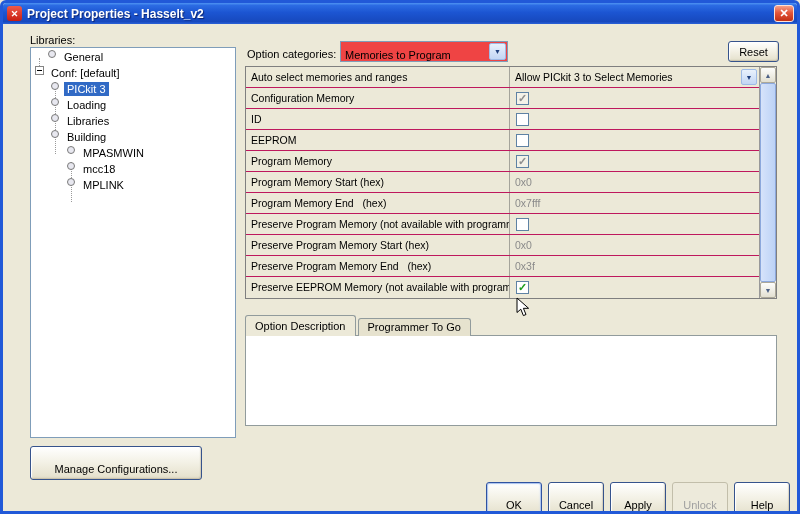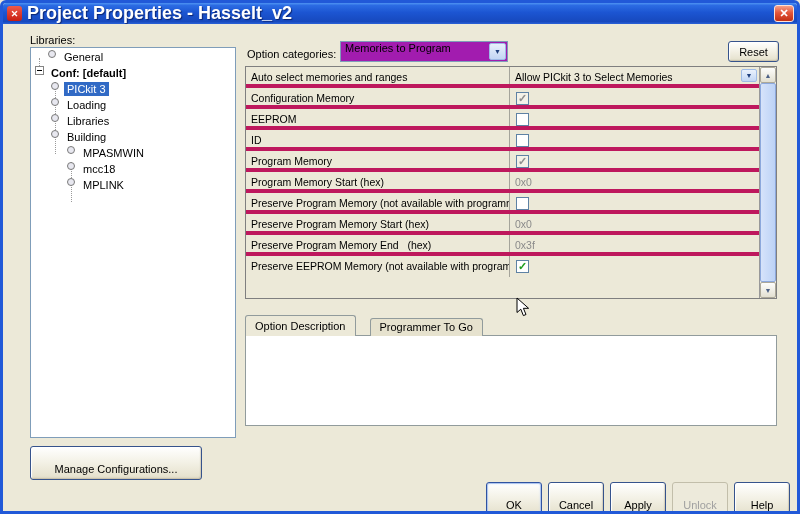--- a/index.html
+++ b/index.html
@@ -2,73 +2,73 @@
 <html><head>
 <meta charset="utf-8">
 <style>
   *{box-sizing:border-box;margin:0;padding:0}
   html,body{width:800px;height:514px;overflow:hidden}
   body{font-family:"Liberation Sans",sans-serif;font-size:11px;background:#ECE9D8;position:relative}
 
   .window{position:absolute;inset:0;border:3px solid #2159D8;border-radius:6px 6px 0 0;background:#ECE9D8;overflow:hidden}
   .titlebar{height:21px;background:linear-gradient(180deg,#4E93F2 0%,#2B6BE3 12%,#1C55D2 45%,#1749BE 88%,#2A62D8 100%);display:flex;align-items:center;padding:0 4px;gap:5px;position:relative}
   .app-icon{width:15px;height:15px;background:linear-gradient(180deg,#F05A4A,#C81E12);border-radius:3px;color:#fff;font-weight:bold;font-size:9px;display:flex;align-items:center;justify-content:center;flex:none}
-  .title{color:#fff;font-weight:bold;font-size:18px;text-shadow:1px 1px 1px rgba(0,0,40,.55);white-space:nowrap}
+  .title{color:#fff;font-weight:bold;font-size:12px;text-shadow:1px 1px 1px rgba(0,0,40,.55);white-space:nowrap}
   .close-btn{position:absolute;right:3px;top:2px;width:20px;height:17px;border:1px solid #FFE1D6;border-radius:3px;background:linear-gradient(180deg,#F5A088,#E3563B 45%,#C22F13);color:#fff;font-weight:bold;font-size:11px;line-height:15px;text-align:center;cursor:pointer}
 
   .content{position:absolute;left:0;right:0;top:21px;bottom:0;background:#ECE9D8}
 
   .cat-label{position:absolute;left:27px;top:10px}
   .tree{position:absolute;left:27px;top:23px;width:206px;height:391px;background:#fff;border:1px solid #7F9DB9;overflow:hidden;padding-top:2px}
   .tree-row{display:flex;align-items:flex-start;height:16px;white-space:nowrap;position:relative;z-index:1;cursor:default}
   .tree-row.lvl0{padding-left:4px}
   .tree-row.lvl1{padding-left:20px}
   .tree-row.lvl2{padding-left:36px}
   .toggle{width:9px;height:9px;border:1px solid #848484;background:#fff;position:relative;margin-right:4px;flex:none}
   .toggle::after{content:"";position:absolute;left:1px;right:1px;top:3px;height:1px;background:#000}
   .spacer{width:13px;flex:none}
   .node-icon{width:8px;height:8px;border:1px solid #7A7A7A;border-radius:50%;background:#E8E8F0;margin-right:5px;flex:none}
   .tree-label{padding:1px 3px}
-  .tree-label.bold{font-weight:bold}
+  .tree-label.bold{font-weight:normal}
   .tree-row.selected .tree-label{background:#316AC5;color:#fff}
   .tree-line{position:absolute;width:1px;border-left:1px dotted #9A9A9A;z-index:0}
 
   .opt-label{position:absolute;left:244px;top:20px;line-height:21px}
-  .combo{position:absolute;left:337px;top:17px;width:168px;height:21px;background:#a21caf;border:1px solid #7F9DB9;display:flex;align-items:flex-start;padding-left:4px;cursor:default}
+  .combo{position:absolute;left:337px;top:17px;width:168px;height:21px;background:#ef4444;border:1px solid #7F9DB9;display:flex;align-items:flex-end;padding-left:4px;cursor:default}
   .combo-btn{position:absolute;right:1px;top:1px;bottom:1px;width:17px;background:linear-gradient(180deg,#E9F1FC,#C3D6F4);border:1px solid #9EBAE6;border-radius:2px;display:flex;align-items:center;justify-content:center;font-size:7px;color:#20407E}
 
   .xp-btn{font:11px "Liberation Sans",sans-serif;height:22px;min-width:56px;border:1px solid #36538C;border-radius:3px;background:linear-gradient(180deg,#FFFFFF,#F4F2E7 45%,#E7E3D0 90%,#DDD8C4);box-shadow:inset -1px -1px 1px rgba(160,150,120,.35),inset 1px 1px 1px #fff;color:#000;cursor:pointer;padding:16px 8px}
   .xp-btn.default{border-color:#2F52A0;box-shadow:inset 0 0 0 1px #AFC6EF,inset 0 0 3px #BCD0F2}
   .xp-btn.disabled{color:#A0A0A0;border-color:#C2BEAA;background:#EDEADB;box-shadow:none;cursor:default}
   .reset{position:absolute;left:725px;top:17px;height:21px;min-width:51px;width:51px;padding:0}
   .manage{position:absolute;left:27px;top:422px;width:172px}
 
   .grid{position:absolute;left:242px;top:42px;width:532px;height:233px;border:1px solid #7F7F7F;background:#ECE9D8;font-size:10.5px}
   .grid-rows{margin-right:17px}
-  .grid-row{display:flex;height:21px;border-bottom:4px solid #be185d}
+  .grid-row{display:flex;height:21px;border-bottom:1px solid #be185d}
   .grid-row:last-child{border-bottom:none}
   .cell{padding:4px 5px;overflow:hidden}
   .cell.lab{width:264px;flex:none;border-right:1px solid #A5A49B;white-space:pre}
   .cell.val{flex:1;position:relative;white-space:nowrap}
   .cell.text-val{color:#8A8A8A}
   .combo-cell{padding-right:20px}
   .combo-arrow{position:absolute;right:2px;top:2px;bottom:2px;width:16px;background:linear-gradient(180deg,#E9F1FC,#C3D6F4);border:1px solid #9EBAE6;border-radius:2px;display:flex;align-items:center;justify-content:center;font-size:7px;color:#20407E}
   .cb{width:13px;height:13px;border:1px solid #5E82A4;background:#fff;display:inline-flex;align-items:center;justify-content:center;margin-left:1px}
   .cb .check{font-size:11px;font-weight:bold;color:#1E9E1E;line-height:11px}
   .cb.disabled{background:#F4F2E8}
   .cb.disabled .check{color:#8F8F8F}
 
   .scrollbar{position:absolute;top:0;right:0;bottom:0;width:17px;background:#F1EFE2;border-left:1px solid #999}
   .sb-btn{position:absolute;left:0;right:0;height:16px;background:linear-gradient(180deg,#FDFDFB,#E3E0D1);border:1px solid #ACA899;border-radius:2px;display:flex;align-items:center;justify-content:center;font-size:7px;color:#4D6185;cursor:pointer}
   .sb-up{top:0}
   .sb-down{bottom:0}
   .sb-thumb{position:absolute;left:0;right:0;top:16px;bottom:16px;background:linear-gradient(90deg,#D6E3FA,#BCD2F6);border:1px solid #8CA8DC;border-radius:2px;cursor:pointer}
 
   .tabs{position:absolute;left:242px;top:291px;height:21px;display:flex;align-items:flex-end;z-index:2}
-  .tab{border:1px solid #919B9C;border-bottom:none;border-radius:3px 3px 0 0;background:#E6E2CE;padding:2px 9px;height:18px;margin-right:14px;cursor:pointer;white-space:nowrap}
+  .tab{border:1px solid #919B9C;border-bottom:none;border-radius:3px 3px 0 0;background:#E6E2CE;padding:2px 9px;height:18px;margin-right:2px;cursor:pointer;white-space:nowrap}
   .tab.active{background:#ECE9D8;height:21px;padding-top:4px;z-index:3}
   .desc-box{position:absolute;left:242px;top:311px;width:532px;height:91px;background:#fff;border:1px solid #919B9C;z-index:1}
 
   .footer{position:absolute;left:483px;top:458px;display:flex;gap:6px}
 
   .cursor{position:absolute;left:513px;top:273px;z-index:10}
 </style>
 </head>
 <body>
 
@@ -143,36 +143,40 @@
             <div class="cell lab">Auto select memories and ranges</div>
             <div class="cell val combo-cell"><span>Allow PICkit 3 to Select Memories</span><span class="combo-arrow">▼</span></div>
           </div>
           <div class="grid-row">
             <div class="cell lab">Configuration Memory</div>
             <div class="cell val"><span class="cb checked disabled">
                 <span class="check">✓</span>
               </span></div>
           </div>
           <div class="grid-row">
+            <div class="cell lab">ID</div>
+            <div class="cell val"><span class="cb"></span></div>
+          </div>
+          <div class="grid-row">
             <div class="cell lab">EEPROM</div>
-            <div class="cell val"><span class="cb"></span></div>
-          </div>
-          <div class="grid-row">
-            <div class="cell lab">ID</div>
             <div class="cell val"><span class="cb"></span></div>
           </div>
           <div class="grid-row">
             <div class="cell lab">Program Memory</div>
             <div class="cell val"><span class="cb checked disabled">
                 <span class="check">✓</span>
               </span></div>
           </div>
           <div class="grid-row">
             <div class="cell lab">Program Memory Start (hex)</div>
             <div class="cell val text-val">0x0</div>
+          </div>
+          <div class="grid-row">
+            <div class="cell lab">Program Memory End   (hex)</div>
+            <div class="cell val text-val">0x7fff</div>
           </div>
           <div class="grid-row">
             <div class="cell lab">Preserve Program Memory (not available with programmer ...</div>
             <div class="cell val"><span class="cb"></span></div>
           </div>
           <div class="grid-row">
             <div class="cell lab">Preserve Program Memory Start (hex)</div>
             <div class="cell val text-val">0x0</div>
           </div>
           <div class="grid-row">

